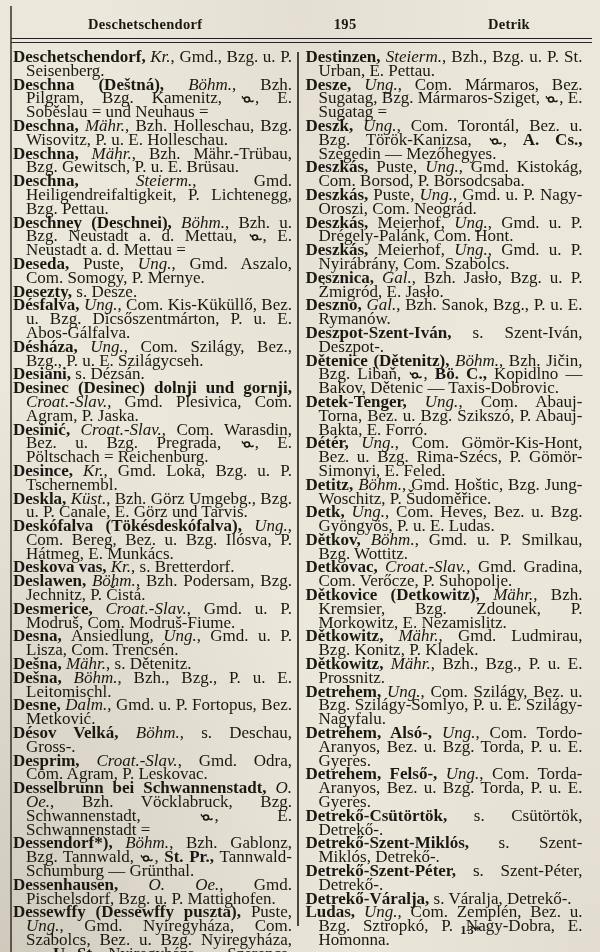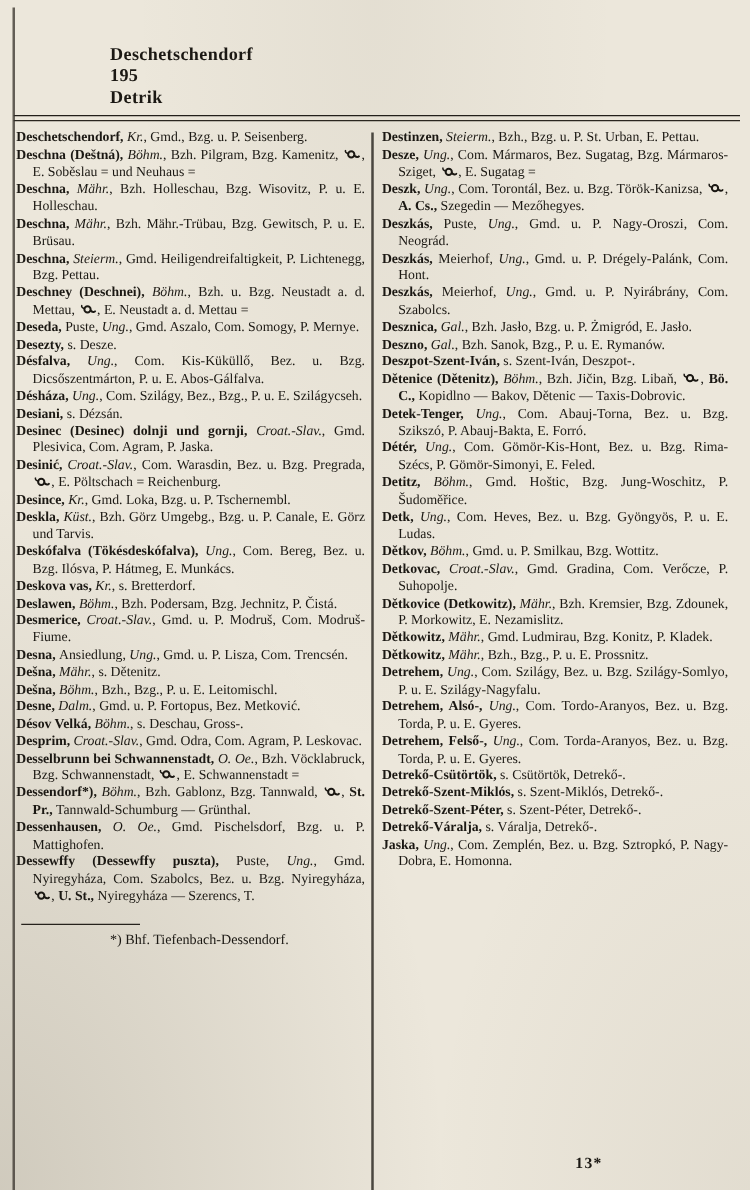--- a/index.html
+++ b/index.html
@@ -16,42 +16,42 @@
     color:#1b1813;
     overflow:hidden;
   }
   
   .page::before{
     content:"";position:absolute;left:10px;top:6px;bottom:0;width:2px;
     background:#35302a;opacity:.75;
   }
   .header{
     display:flex;justify-content:space-between;align-items:baseline;
-    padding:36px 70px 0 88px;
-    font-size:14.5px;font-weight:600;letter-spacing:.3px;flex-direction:column;
+    padding:16px 70px 0 88px;
+    font-size:14.5px;font-weight:600;letter-spacing:.3px;
   }
   .header .pageno{font-weight:700;}
   .double-rule{
     margin:5px 8px 0 11px;height:3px;
     border-top:1.8px solid #221f1a;border-bottom:1px solid #2a261f;
   }
   .cols{
     display:flex;
     padding:7px 7px 0 13px;
   }
   .col{width:284px;box-sizing:border-box;}
   .col.left{padding-right:5px;}
   .col.right{padding-left:7px;}
   .divider{
     width:1.5px;background:#2e2a24;opacity:.85;
     margin-top:2px;height:874px;flex:none;
   }
   p.entry{
     margin:0;
-    font-size:11px;line-height:13.8px;
+    font-size:17px;line-height:13.8px;
     text-align:justify;
     padding-left:13px;text-indent:-13px;
   }
   .b{font-weight:bold;}
   .i{font-style:italic;}
   .horn{display:inline-block;vertical-align:-1px;margin:0 1px;}
   .horn svg{display:block;}
   .footnote-rule{
     width:95px;border-top:1.2px solid #26221c;
     margin:14px 0 6px 4px;
@@ -142,20 +142,21 @@
         <p class="entry"><span class="b">Desze, </span><span class="i">Ung.</span><span>, Com. Mármaros, Bez. Sugatag, Bzg. Mármaros-Sziget, </span><span class="horn"><svg width="13" height="9" viewBox="0 0 26 18">
               <path d="M7 9 a5 5 0 1 1 10 0 a5 5 0 1 1 -10 0" fill="none" stroke="#1b1813" stroke-width="3.2"></path>
               <path d="M16 10 q6 6 9 1" fill="none" stroke="#1b1813" stroke-width="3"></path>
               <path d="M8 8 q-7 -2 -5 -6" fill="none" stroke="#1b1813" stroke-width="2.4"></path>
             </svg></span><span>, E. Sugatag =</span></p>
         <p class="entry"><span class="b">Deszk, </span><span class="i">Ung.</span><span>, Com. Torontál, Bez. u. Bzg. Török-Kanizsa, </span><span class="horn"><svg width="13" height="9" viewBox="0 0 26 18">
               <path d="M7 9 a5 5 0 1 1 10 0 a5 5 0 1 1 -10 0" fill="none" stroke="#1b1813" stroke-width="3.2"></path>
               <path d="M16 10 q6 6 9 1" fill="none" stroke="#1b1813" stroke-width="3"></path>
               <path d="M8 8 q-7 -2 -5 -6" fill="none" stroke="#1b1813" stroke-width="2.4"></path>
             </svg></span><span>, </span><span class="b">A. Cs., </span><span>Szegedin — Mezőhegyes.</span></p>
+        <p class="entry"><span class="b">Deszkás, </span><span>Puste, </span><span class="i">Ung.</span><span>, Gmd. Kistokág, Com. Borsod, P. Borsodcsaba.</span></p>
         <p class="entry"><span class="b">Deszkás, </span><span>Puste, </span><span class="i">Ung.</span><span>, Gmd. u. P. Nagy-Oroszi, Com. Neográd.</span></p>
         <p class="entry"><span class="b">Deszkás, </span><span>Meierhof, </span><span class="i">Ung.</span><span>, Gmd. u. P. Drégely-Palánk, Com. Hont.</span></p>
         <p class="entry"><span class="b">Deszkás, </span><span>Meierhof, </span><span class="i">Ung.</span><span>, Gmd. u. P. Nyirábrány, Com. Szabolcs.</span></p>
         <p class="entry"><span class="b">Desznica, </span><span class="i">Gal.</span><span>, Bzh. Jasło, Bzg. u. P. Żmigród, E. Jasło.</span></p>
         <p class="entry"><span class="b">Deszno, </span><span class="i">Gal.</span><span>, Bzh. Sanok, Bzg., P. u. E. Rymanów.</span></p>
         <p class="entry"><span class="b">Deszpot-Szent-Iván, </span><span>s. Szent-Iván, Deszpot-.</span></p>
         <p class="entry"><span class="b">Dětenice (Dětenitz), </span><span class="i">Böhm.</span><span>, Bzh. Jičin, Bzg. Libaň, </span><span class="horn"><svg width="13" height="9" viewBox="0 0 26 18">
               <path d="M7 9 a5 5 0 1 1 10 0 a5 5 0 1 1 -10 0" fill="none" stroke="#1b1813" stroke-width="3.2"></path>
               <path d="M16 10 q6 6 9 1" fill="none" stroke="#1b1813" stroke-width="3"></path>
               <path d="M8 8 q-7 -2 -5 -6" fill="none" stroke="#1b1813" stroke-width="2.4"></path>
@@ -169,18 +170,18 @@
         <p class="entry"><span class="b">Dětkovice (Detkowitz), </span><span class="i">Mähr.</span><span>, Bzh. Kremsier, Bzg. Zdounek, P. Morkowitz, E. Nezamislitz.</span></p>
         <p class="entry"><span class="b">Dětkowitz, </span><span class="i">Mähr.</span><span>, Gmd. Ludmirau, Bzg. Konitz, P. Kladek.</span></p>
         <p class="entry"><span class="b">Dětkowitz, </span><span class="i">Mähr.</span><span>, Bzh., Bzg., P. u. E. Prossnitz.</span></p>
         <p class="entry"><span class="b">Detrehem, </span><span class="i">Ung.</span><span>, Com. Szilágy, Bez. u. Bzg. Szilágy-Somlyo, P. u. E. Szilágy-Nagyfalu.</span></p>
         <p class="entry"><span class="b">Detrehem, Alsó-, </span><span class="i">Ung.</span><span>, Com. Tordo-Aranyos, Bez. u. Bzg. Torda, P. u. E. Gyeres.</span></p>
         <p class="entry"><span class="b">Detrehem, Felső-, </span><span class="i">Ung.</span><span>, Com. Torda-Aranyos, Bez. u. Bzg. Torda, P. u. E. Gyeres.</span></p>
         <p class="entry"><span class="b">Detrekő-Csütörtök, </span><span>s. Csütörtök, Detrekő-.</span></p>
         <p class="entry"><span class="b">Detrekő-Szent-Miklós, </span><span>s. Szent-Miklós, Detrekő-.</span></p>
         <p class="entry"><span class="b">Detrekő-Szent-Péter, </span><span>s. Szent-Péter, Detrekő-.</span></p>
         <p class="entry"><span class="b">Detrekő-Váralja, </span><span>s. Váralja, Detrekő-.</span></p>
-        <p class="entry"><span class="b">Jaska, </span><span class="i">Ung.</span><span>, Com. Zemplén, Bez. u. Bzg. Sztropkó, P. Nagy-Dobra, E. Homonna.</span></p>
+        <p class="entry"><span class="b">Ludas, </span><span class="i">Ung.</span><span>, Com. Zemplén, Bez. u. Bzg. Sztropkó, P. Nagy-Dobra, E. Homonna.</span></p>
       </div>
   </div>
 
   <div class="signature">13*</div>
 </div>
 
 </body></html>

